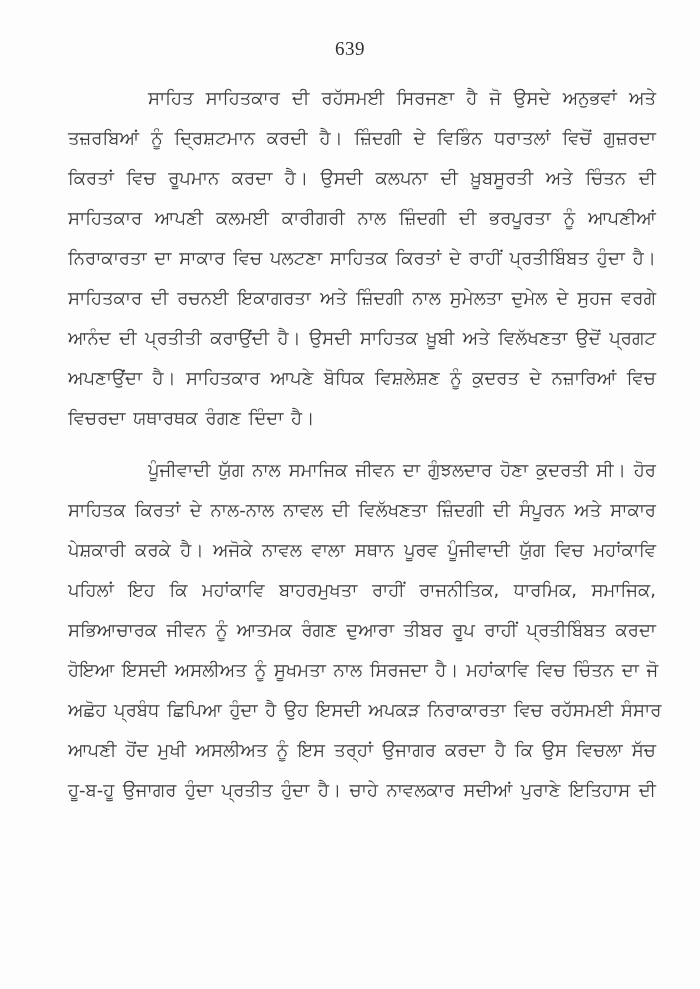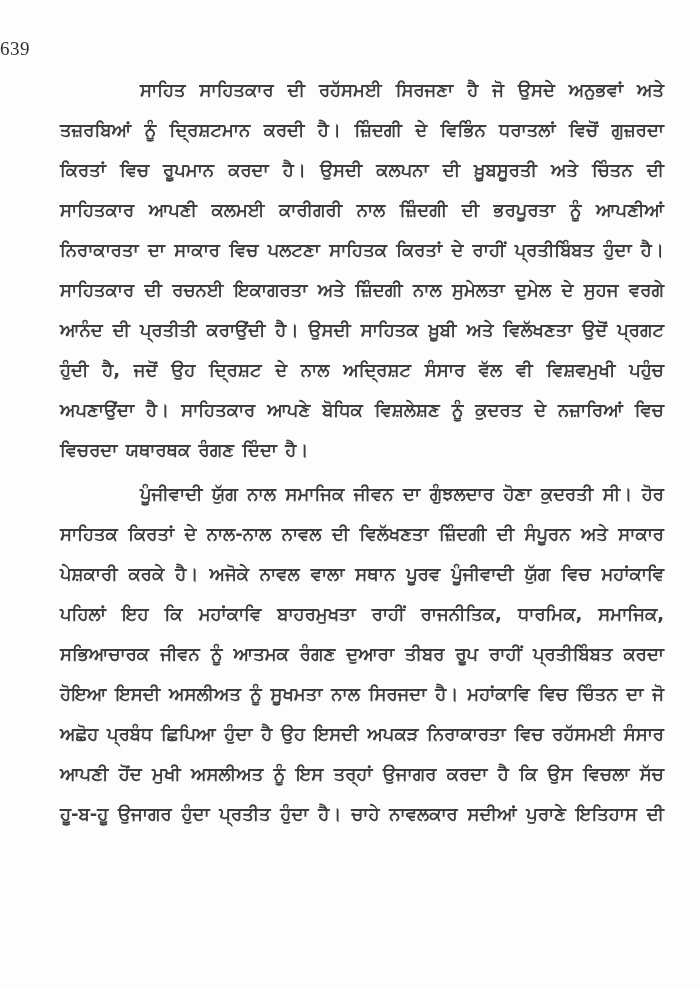--- a/index.html
+++ b/index.html
@@ -14,35 +14,35 @@
     margin: 0;
     background: #fdfdfd;
     font-family: "DejaVu Sans", sans-serif;
     overflow: hidden;
   }
   .page-number {
     position: absolute;
     top: 38px;
     left: 0;
     right: 0;
+    text-align: center;
     font-family: "Liberation Serif", serif;
     font-size: 19px;
     color: #2f2f2f;
     letter-spacing: 0.5px;
   }
   .text-block {
     position: absolute;
     left: 56px;
     top: 66px;
     width: 612px;
   }
   .paragraph {
-    margin: 4px;
+    margin: 12px;
     padding: 0;
-    font-weight: bold;
   }
   .line {
     font-size: 18px;
     line-height: 40px;
     height: 40px;
     color: #3e3e3e;
     text-align: justify;
     text-align-last: justify;
     word-spacing: 2px;
     white-space: nowrap; 
@@ -61,21 +61,20 @@
   <div class="page-number">639</div>
   <div class="text-block" id="text-block">
       <div class="paragraph">
         <div class="line indent">ਸਾਹਿਤ ਸਾਹਿਤਕਾਰ ਦੀ ਰਹੱਸਮਈ ਸਿਰਜਣਾ ਹੈ ਜੋ ਉਸਦੇ ਅਨੁਭਵਾਂ ਅਤੇ</div>
         <div class="line">ਤਜ਼ਰਬਿਆਂ ਨੂੰ ਦ੍ਰਿਸ਼ਟਮਾਨ ਕਰਦੀ ਹੈ। ਜ਼ਿੰਦਗੀ ਦੇ ਵਿਭਿੰਨ ਧਰਾਤਲਾਂ ਵਿਚੋਂ ਗੁਜ਼ਰਦਾ</div>
         <div class="line">ਕਿਰਤਾਂ ਵਿਚ ਰੂਪਮਾਨ ਕਰਦਾ ਹੈ। ਉਸਦੀ ਕਲਪਨਾ ਦੀ ਖ਼ੂਬਸੂਰਤੀ ਅਤੇ ਚਿੰਤਨ ਦੀ</div>
         <div class="line">ਸਾਹਿਤਕਾਰ ਆਪਣੀ ਕਲਮਈ ਕਾਰੀਗਰੀ ਨਾਲ ਜ਼ਿੰਦਗੀ ਦੀ ਭਰਪੂਰਤਾ ਨੂੰ ਆਪਣੀਆਂ</div>
         <div class="line">ਨਿਰਾਕਾਰਤਾ ਦਾ ਸਾਕਾਰ ਵਿਚ ਪਲਟਣਾ ਸਾਹਿਤਕ ਕਿਰਤਾਂ ਦੇ ਰਾਹੀਂ ਪ੍ਰਤੀਬਿੰਬਤ ਹੁੰਦਾ ਹੈ।</div>
         <div class="line">ਸਾਹਿਤਕਾਰ ਦੀ ਰਚਨਈ ਇਕਾਗਰਤਾ ਅਤੇ ਜ਼ਿੰਦਗੀ ਨਾਲ ਸੁਮੇਲਤਾ ਦੁਮੇਲ ਦੇ ਸੁਹਜ ਵਰਗੇ</div>
         <div class="line">ਆਨੰਦ ਦੀ ਪ੍ਰਤੀਤੀ ਕਰਾਉਂਦੀ ਹੈ। ਉਸਦੀ ਸਾਹਿਤਕ ਖ਼ੂਬੀ ਅਤੇ ਵਿਲੱਖਣਤਾ ਉਦੋਂ ਪ੍ਰਗਟ</div>
-        <div class="line">ਹੁੰਦੀ ਹੈ, ਜਦੋਂ ਉਹ ਦ੍ਰਿਸ਼ਟ ਦੇ ਨਾਲ ਅਦ੍ਰਿਸ਼ਟ ਸੰਸਾਰ ਵੱਲ ਵੀ ਵਿਸ਼ਵਮੁਖੀ ਪਹੁੰਚ</div>
         <div class="line">ਅਪਣਾਉਂਦਾ ਹੈ। ਸਾਹਿਤਕਾਰ ਆਪਣੇ ਬੋਧਿਕ ਵਿਸ਼ਲੇਸ਼ਣ ਨੂੰ ਕੁਦਰਤ ਦੇ ਨਜ਼ਾਰਿਆਂ ਵਿਚ</div>
         <div class="line flush">ਵਿਚਰਦਾ ਯਥਾਰਥਕ ਰੰਗਣ ਦਿੰਦਾ ਹੈ।</div>
       </div>
       <div class="paragraph">
         <div class="line indent">ਪੂੰਜੀਵਾਦੀ ਯੁੱਗ ਨਾਲ ਸਮਾਜਿਕ ਜੀਵਨ ਦਾ ਗੁੰਝਲਦਾਰ ਹੋਣਾ ਕੁਦਰਤੀ ਸੀ। ਹੋਰ</div>
         <div class="line">ਸਾਹਿਤਕ ਕਿਰਤਾਂ ਦੇ ਨਾਲ-ਨਾਲ ਨਾਵਲ ਦੀ ਵਿਲੱਖਣਤਾ ਜ਼ਿੰਦਗੀ ਦੀ ਸੰਪੂਰਨ ਅਤੇ ਸਾਕਾਰ</div>
         <div class="line">ਪੇਸ਼ਕਾਰੀ ਕਰਕੇ ਹੈ। ਅਜੋਕੇ ਨਾਵਲ ਵਾਲਾ ਸਥਾਨ ਪੂਰਵ ਪੂੰਜੀਵਾਦੀ ਯੁੱਗ ਵਿਚ ਮਹਾਂਕਾਵਿ</div>
         <div class="line">ਪਹਿਲਾਂ ਇਹ ਕਿ ਮਹਾਂਕਾਵਿ ਬਾਹਰਮੁਖਤਾ ਰਾਹੀਂ ਰਾਜਨੀਤਿਕ, ਧਾਰਮਿਕ, ਸਮਾਜਿਕ,</div>
         <div class="line">ਸਭਿਆਚਾਰਕ ਜੀਵਨ ਨੂੰ ਆਤਮਕ ਰੰਗਣ ਦੁਆਰਾ ਤੀਬਰ ਰੂਪ ਰਾਹੀਂ ਪ੍ਰਤੀਬਿੰਬਤ ਕਰਦਾ</div>
         <div class="line">ਹੋਇਆ ਇਸਦੀ ਅਸਲੀਅਤ ਨੂੰ ਸੂਖਮਤਾ ਨਾਲ ਸਿਰਜਦਾ ਹੈ। ਮਹਾਂਕਾਵਿ ਵਿਚ ਚਿੰਤਨ ਦਾ ਜੋ</div>

